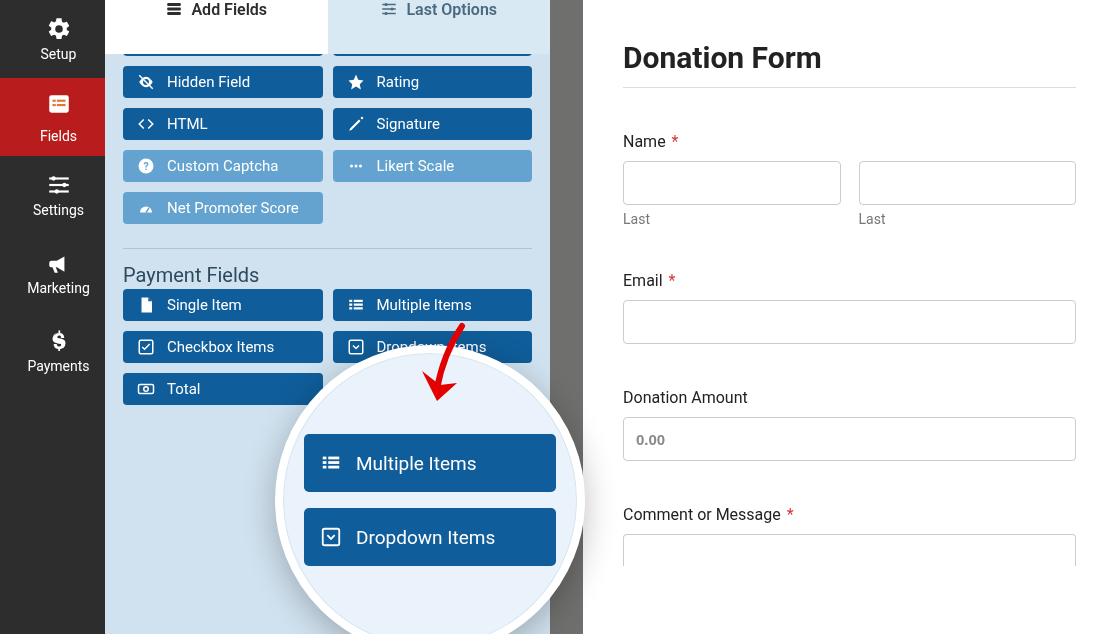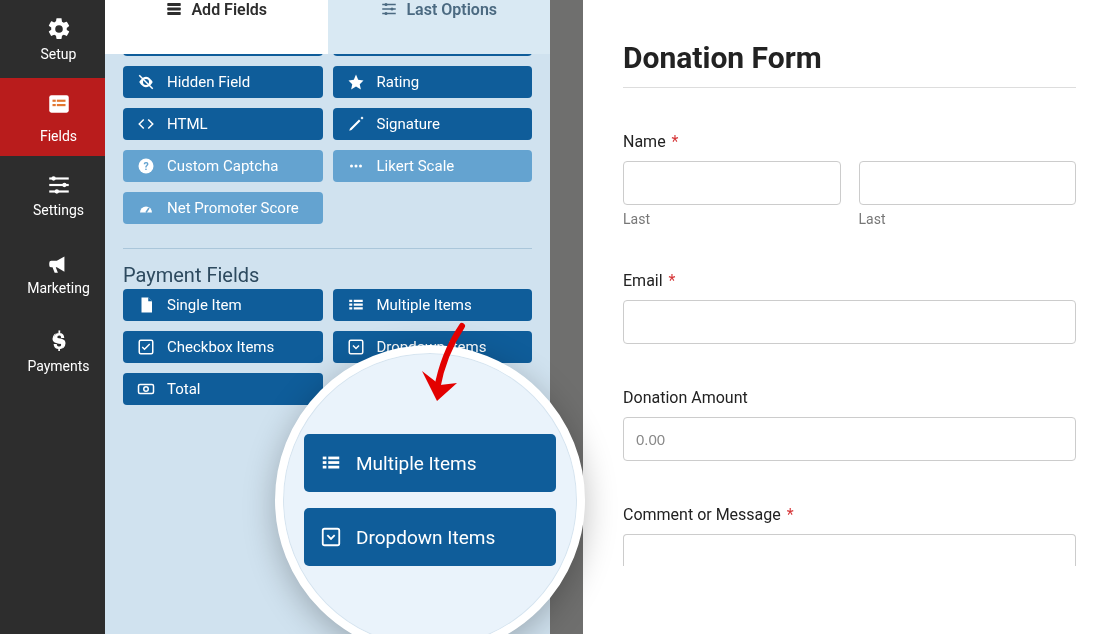--- a/index.html
+++ b/index.html
@@ -34,21 +34,21 @@
 
 
 .preview { position: absolute; left: 583px; top: 0; right: 0; height: 100%; background: #fff; padding: 40px 40px 0; }
 .preview h1 { font-size: 30px; font-weight: 700; color: #222; margin-bottom: 12px; }
 .preview .hr-title { border: none; border-top: 1px solid #ddd; margin-bottom: 32px; }
 .fld { margin-bottom: 36px; }
 .fld-label { font-weight: 400; font-size: 16px; color: #222; margin-bottom: 10px; display: block; margin-top: 44px; }
 .req { color: #d63638; margin-left: 2px; }
 .name-row { display: flex; gap: 18px; }
 .name-col { flex: 1; }
-.txt-input { width: 100%; height: 44px; border: 1px solid #ccc; border-radius: 4px; padding: 0 12px; font-size: 15px; color: #444; }
+.txt-input { width: 100%; height: 44px; border: 1px solid #ccc; border-radius: 4px; padding: 0 12px; font-size: 15px; color: #444; font-weight: bold; }
 .txt-input::placeholder { color: #888; }
 .sub-label { font-size: 14px; color: #777; margin-top: 6px; display: block; }
 .textarea { width: 100%; height: 32px; border: 1px solid #ccc; border-bottom: none; border-radius: 4px 4px 0 0; }
 
 
 .magnifier { position: absolute; left: 275px; top: 345px; width: 310px; height: 310px; border-radius: 50%; background: #eaf3fb; border: 8px solid #fff; box-shadow: 0 8px 32px rgba(0,0,0,0.25), inset 0 0 0 1px #d6e4ef; overflow: hidden; z-index: 20; }
 .mag-inner { position: absolute; inset: 0; display: flex; flex-direction: column; align-items: center; justify-content: center; gap: 16px; padding: 0 24px; }
 .mag-btn { width: 252px; height: 58px; background: #0f5d9a; color: #fff; border-radius: 5px; display: flex; align-items: center; padding: 0 16px; font-size: 19px; cursor: pointer; gap: 14px; }
 .mag-btn svg { width: 22px; height: 22px; fill: #fff; }
 

